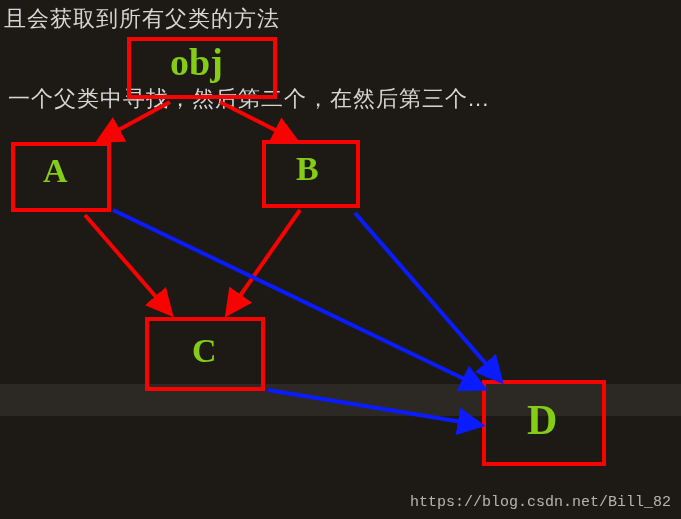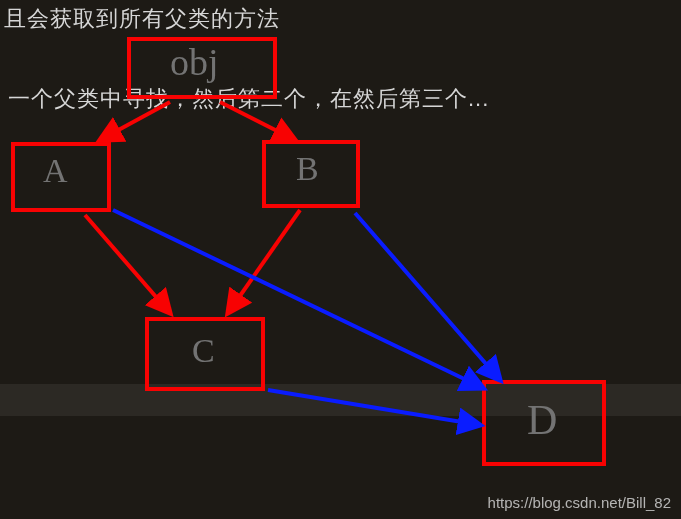--- a/index.html
+++ b/index.html
@@ -20,23 +20,23 @@
     white-space: nowrap;
   }
   .box {
     position: absolute;
     border: 4px solid #f80202;
     background: transparent;
     box-sizing: border-box;
   }
   .box-label {
     position: absolute;
-    color: #737373;
+    color: #84cc16;
     font-family: "Comic Sans MS", "Segoe Script", cursive;
-    font-weight: normal;
+    font-weight: bold;
     font-size: 34px;
     pointer-events: none;
   }
   .highlight-band {
     position: absolute;
     left: 0;
     width: 681px;
     height: 32px;
     background: rgba(180,180,180,0.10);
   }
@@ -45,21 +45,21 @@
     left: 0; top: 0;
     width: 681px; height: 519px;
     pointer-events: none;
   }
   .watermark {
     position: absolute;
     color: #cfcfcf;
     font-size: 15px;
     right: 10px;
     bottom: 8px;
-    font-family: Liberation Sans, sans-serif;
+    font-family: Liberation Mono, monospace;
     opacity: 0.85;
   }
 </style>
 </head>
 <body>
 
 <div class="text-line" style="left:4px; top:4px;">且会获取到所有父类的方法</div>
 
 <div class="text-line" style="left:8px; top:84px;">一个父类中寻找，然后第二个，在然后第三个...</div>
 

